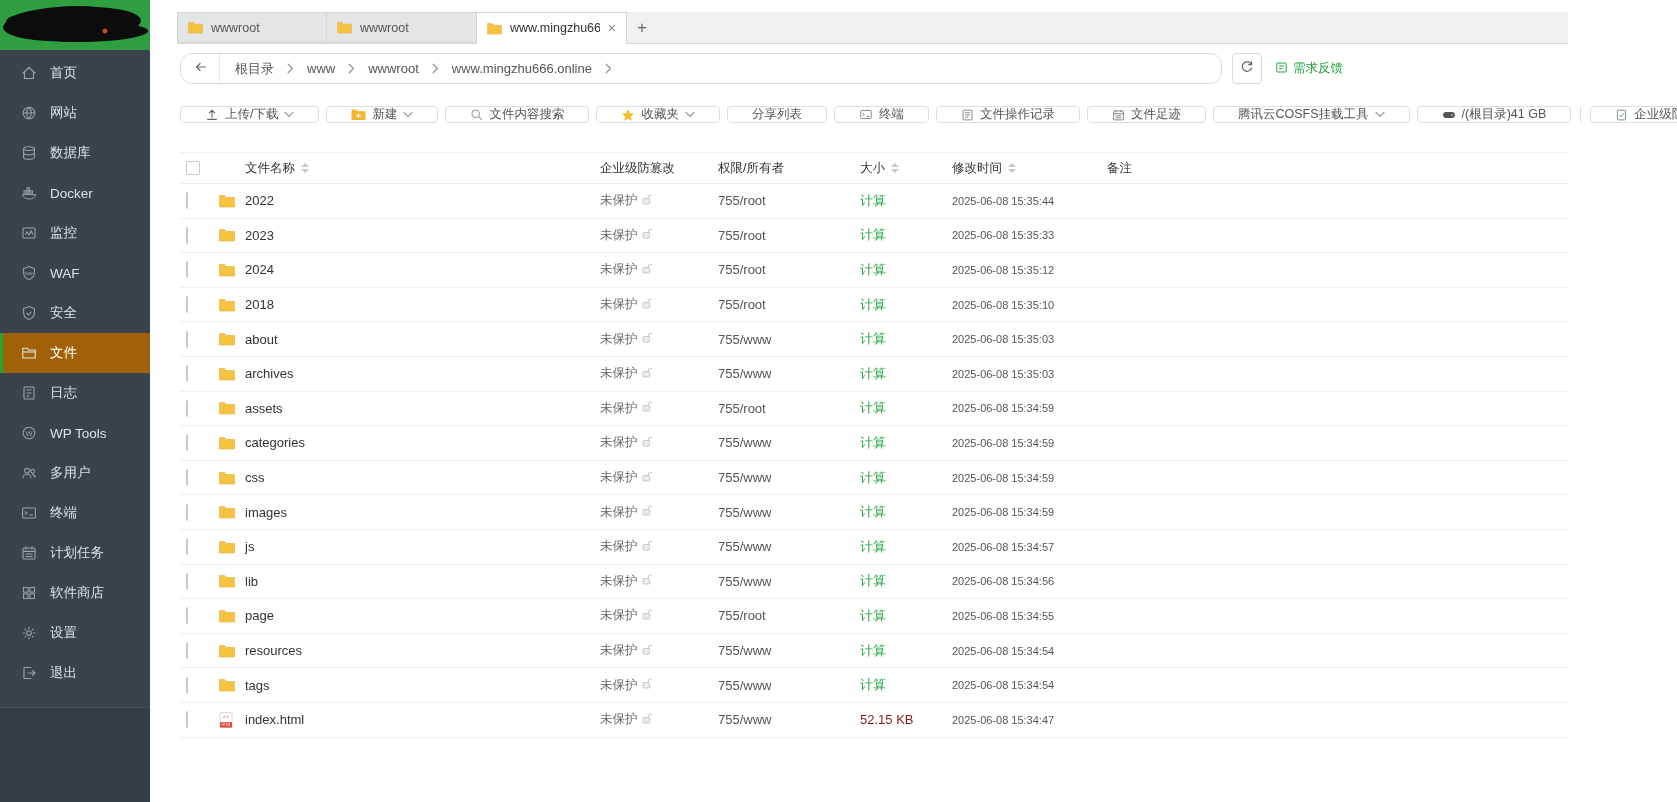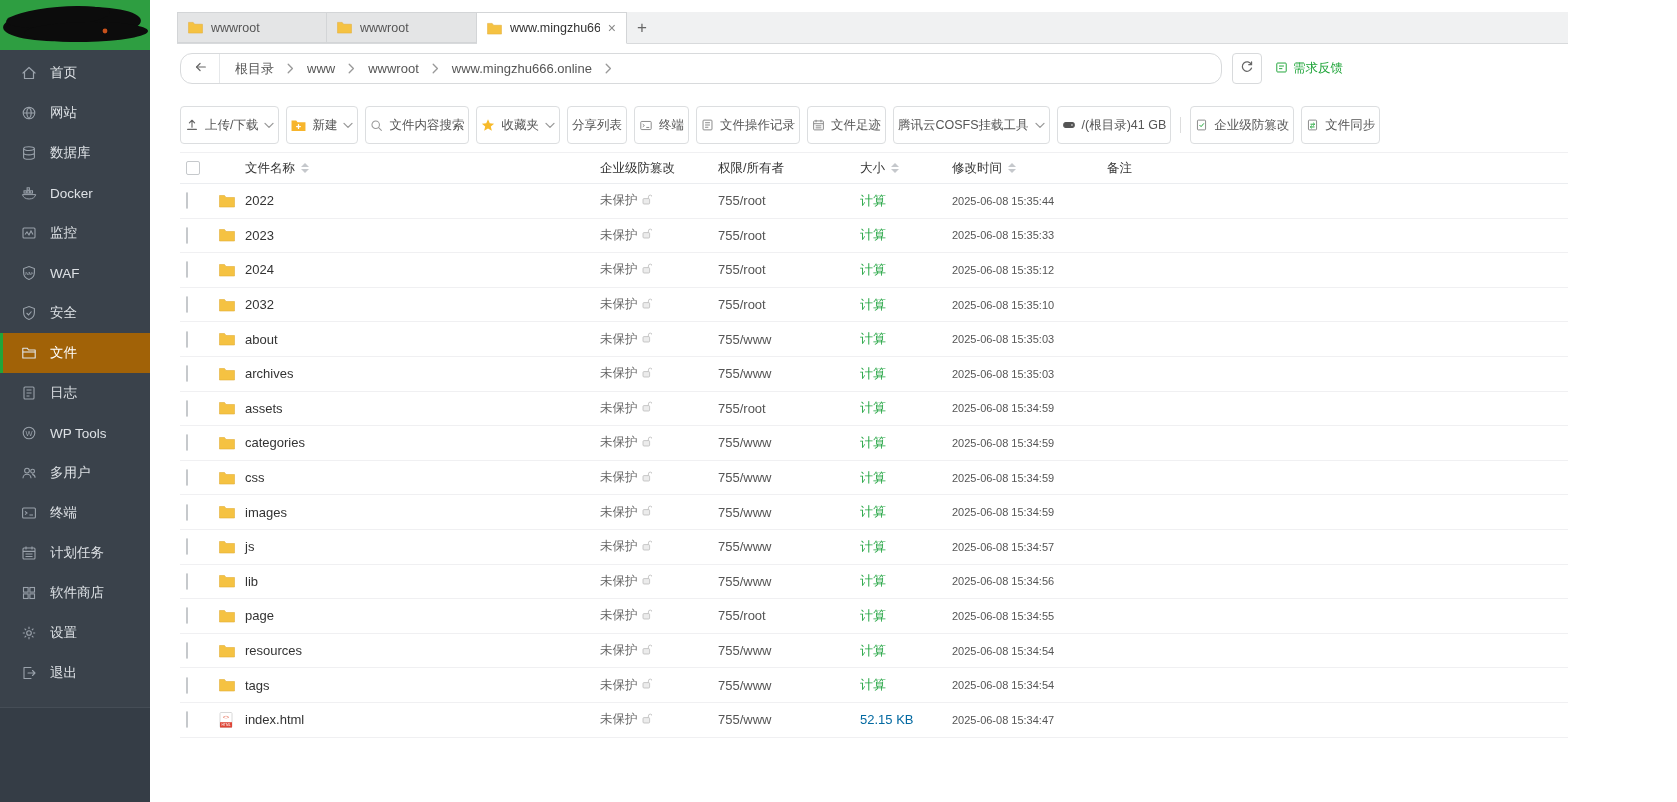--- a/index.html
+++ b/index.html
@@ -34,21 +34,21 @@
   .crumbbox{width:1042px;height:31px;border:1px solid #d8dadc;border-radius:12px;display:flex;align-items:center;box-sizing:border-box;background:#fff;}
   .backbox{width:38px;height:100%;display:flex;align-items:center;justify-content:center;border-right:1px solid #e6e8ea;cursor:pointer;}
   .crumbs{display:flex;align-items:center;gap:13px;padding-left:15px;font-size:13px;color:#555;}
   .crumb{cursor:pointer;}
   .csep{display:inline-flex;}
   .refreshbox{width:30px;height:31px;border:1px solid #d8dadc;border-radius:4px;margin-left:10px;display:flex;align-items:center;justify-content:center;box-sizing:border-box;cursor:pointer;}
   .feedback{margin-left:13px;color:#20a53a;font-size:12.5px;display:flex;gap:5px;align-items:center;cursor:pointer;}
 
   
   .toolbar{position:absolute;left:30px;top:106px;display:flex;gap:7px;align-items:center;}
-  .tbtn{height:38px;border:1px solid #dcdee0;border-radius:4px;background:#fff;display:inline-flex;align-items:center;gap:6px;padding:0 4px;font-size:12.5px;color:#555;box-sizing:border-box;cursor:pointer;white-space:nowrap;}
+  .tbtn{height:17px;border:1px solid #dcdee0;border-radius:4px;background:#fff;display:inline-flex;align-items:center;gap:6px;padding:0 24px;font-size:12.5px;color:#555;box-sizing:border-box;cursor:pointer;white-space:nowrap;}
   .tbtn .bi{display:inline-flex;}
   .tdivider{width:1px;height:16px;background:#ddd;margin:0 2px;}
 
   
   .filetable{position:absolute;left:30px;top:152px;width:1388px;font-size:13px;}
   .thead,.tr{display:grid;grid-template-columns:36px 384px 118px 142px 92px 155px 1fr;align-items:center;}
   .thead{height:30px;border-top:1px solid #f0f0f2;border-bottom:1px solid #ebedf0;font-size:12.5px;color:#333;}
   .tr{height:33.6px;border-bottom:1px solid #f0f0f2;color:#444;}
   .cb{width:14px;height:14px;border:1px solid #c6c9cc;border-radius:2px;background:#fff;margin-left:6px;cursor:pointer;box-sizing:border-box;}
   .hname{display:flex;align-items:center;padding-left:3px;gap:0;margin-left:26px;}
@@ -56,21 +56,21 @@
   .hsort i{display:block;width:0;height:0;border-left:4px solid transparent;border-right:4px solid transparent;}
   .hsort .up{border-bottom:4px solid #c5c8cc;}
   .hsort .dn{border-top:4px solid #c5c8cc;}
   .hcell{display:flex;align-items:center;}
   .c-name{display:flex;align-items:center;gap:10px;padding-left:3px;}
   .fic{display:inline-flex;flex:0 0 16px;}
   .fname{color:#333;cursor:pointer;}
   .c-prot{color:#666;display:flex;gap:4px;align-items:center;font-size:12.5px;}
   .c-perm{color:#555;}
   .calc{color:#26a645;cursor:pointer;}
-  .size-plain{color:#0369a1;}
+  .size-plain{color:#7f1d1d;}
   .c-time{color:#555;font-size:11px;}
 </style>
 </head>
 <body>
 
 <div class="app">
 
   <div class="sidebar">
     <div class="logo">
       <svg width="150" height="50">
@@ -544,21 +544,21 @@
         <span class="td"></span>
       </div>
       <div class="tr">
         <span class="td"><span class="cb"></span></span>
         <span class="td c-name">
             <span class="fic">
               <svg width="16" height="14" viewBox="0 0 16 14">
                 <path d="M.5 1.5h5l1.5 2h8.5v9.5H.5z" fill="#f5c242" stroke="#e3ae38" stroke-width="0.6"></path>
               </svg>
             </span>
-            <span class="fname">2032</span>
+            <span class="fname">2018</span>
           </span>
         <span class="td c-prot">
             <span>未保护</span>
             <span><svg width="10" height="11" viewBox="0 0 10 11">
                 <rect x="1" y="4.6" width="6.6" height="5.4" rx="1" fill="#ececec" stroke="#bbb" stroke-width="0.8"></rect>
                 <path d="M6.4 4.6V3a1.9 1.9 0 0 1 3.8 0" fill="none" stroke="#bbb" stroke-width="0.8"></path>
               </svg></span>
           </span>
         <span class="td c-perm">755/root</span>
         <span class="td"><span class="calc">计算</span></span>

